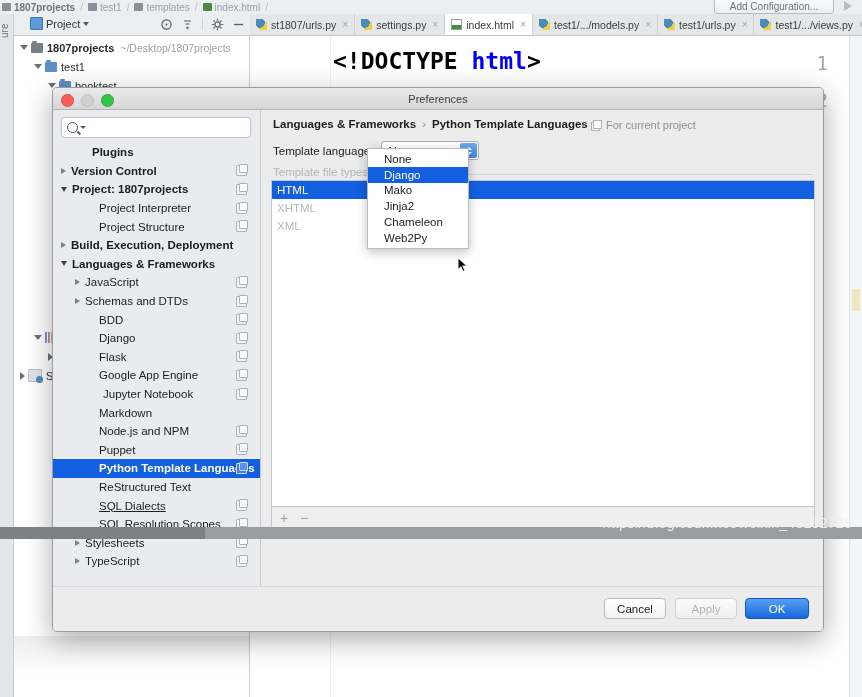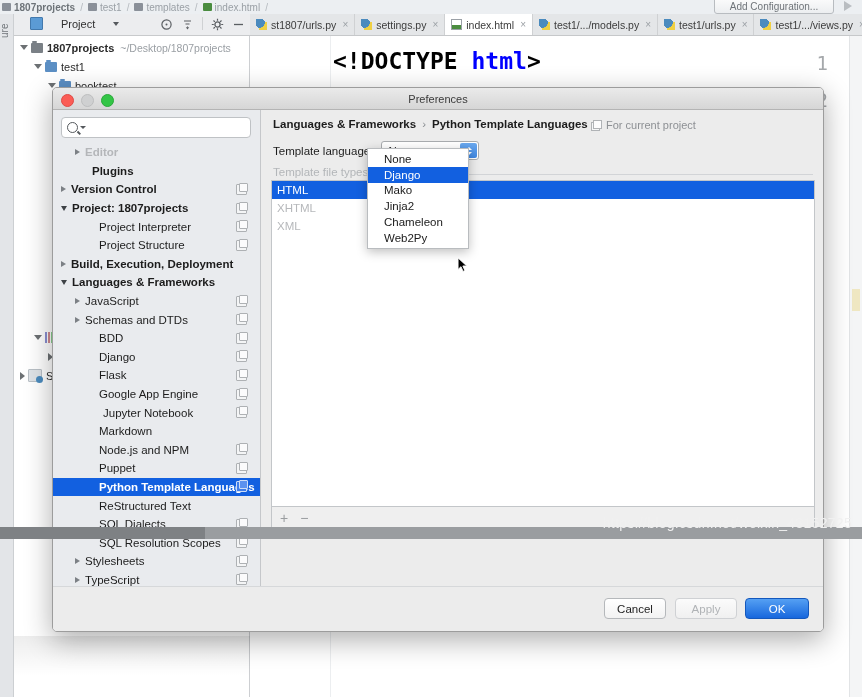--- a/index.html
+++ b/index.html
@@ -52,21 +52,21 @@
 
   
   .ide-toolrow {
     position: absolute; top: 14px; left: 0; width: 862px; height: 22px;
     background: #ecedef;
     border-bottom: 1px solid #c8cacc;
     box-sizing: border-box;
   }
   .proj-btn {
     position: absolute; left: 30px; top: 3px;
-    display: flex; align-items: center; gap: 18px;
+    display: flex; align-items: center; gap: 3px;
     font-size: 11px; color: #303030;
   }
   .proj-sq { width: 11px; height: 11px; background: #5b9bd5; border: 1px solid #4279ad; border-radius: 1px; }
   .tri-down { width:0;height:0;border-left:3.5px solid transparent;border-right:3.5px solid transparent;border-top:4px solid #55595d;}
   .tool-icons { position: absolute; left: 160px; top: 3px; display: flex; align-items: center; gap: 8px; }
   .ti { width: 13px; height: 13px; color: #5a5e62; position: relative; }
   .ti-sep { width:1px; height:13px; background:#cfd1d3; }
 
   .left-rail {
     position: absolute; left: 0; top: 14px; width: 14px; height: 683px;
@@ -550,24 +550,20 @@
       <div class="dlg-title">Preferences</div>
     </div>
 
     <div class="dlg-left">
       <div class="search-box">
         <span class="mag"></span>
         <span class="mag-tri"></span>
         <input style="border: none; outline: none; flex: 1 1 0%; font-size: 11px; font-family: &quot;Liberation Sans&quot;, sans-serif; background: transparent; margin-left: 3px;" placeholder="">
       </div>
       <div class="settings-list" id="settingsList">
-          <div class="s-row bold faded" style="padding-left: 22px;">
-            <span class="s-arrow closed"></span>
-            <span class="s-text">Editor</span>
-          </div>
           <div class="s-row bold" style="padding-left: 29px;">
             <span class="s-arrow none"></span>
             <span class="s-text">Plugins</span>
           </div>
           <div class="s-row bold" style="padding-left: 8px;">
             <span class="s-arrow closed"></span>
             <span class="s-text">Version Control</span>
             <span class="copy-badge"></span>
           </div>
           <div class="s-row bold" style="padding-left: 8px;">
@@ -644,21 +640,21 @@
           </div>
           <div class="s-row sel bold" style="padding-left: 36px;">
             <span class="s-arrow none"></span>
             <span class="s-text">Python Template Languages</span>
             <span class="copy-badge"></span>
           </div>
           <div class="s-row" style="padding-left: 36px;">
             <span class="s-arrow none"></span>
             <span class="s-text">ReStructured Text</span>
           </div>
-          <div class="s-row" style="padding-left: 36px;">
+          <div class="s-row" style="padding-left: 36px; text-decoration: underline;">
             <span class="s-arrow none"></span>
             <span class="s-text">SQL Dialects</span>
             <span class="copy-badge"></span>
           </div>
           <div class="s-row" style="padding-left: 36px;">
             <span class="s-arrow none"></span>
             <span class="s-text">SQL Resolution Scopes</span>
             <span class="copy-badge"></span>
           </div>
           <div class="s-row" style="padding-left: 22px;">

